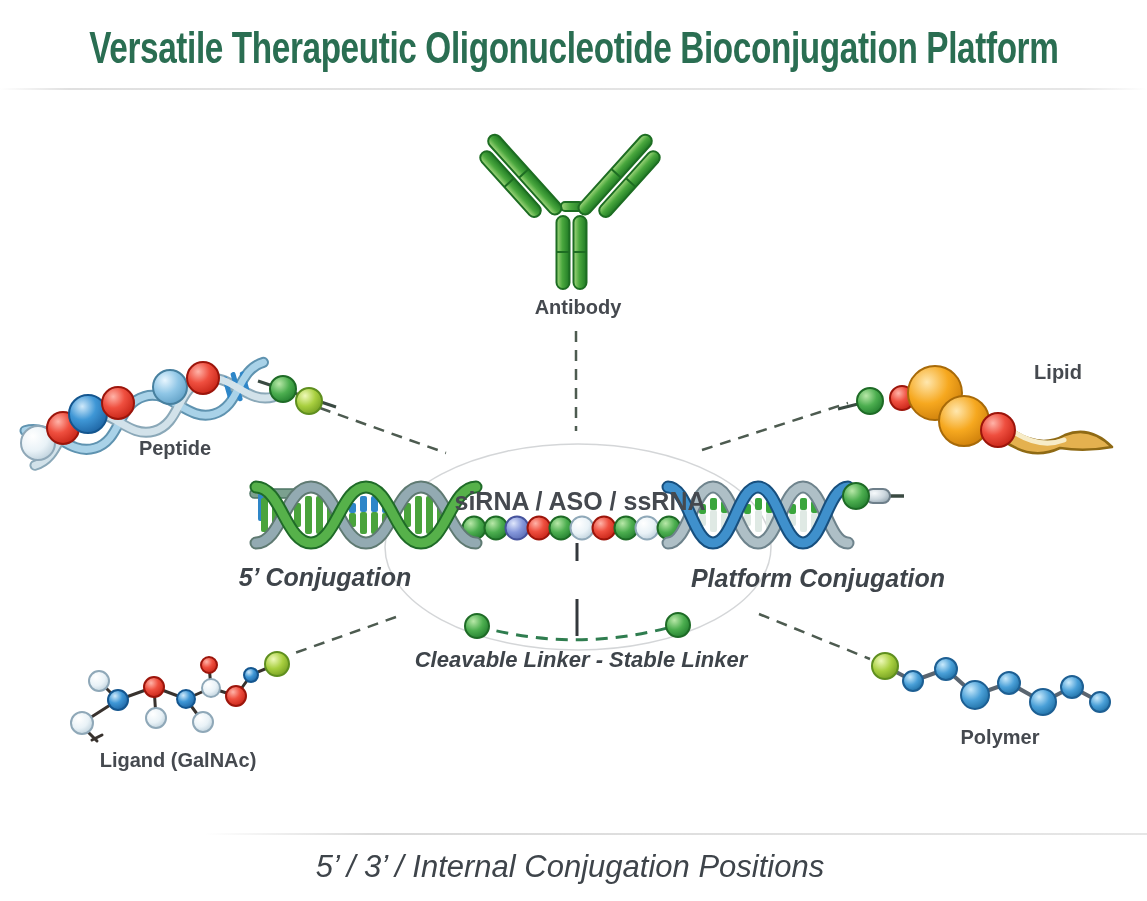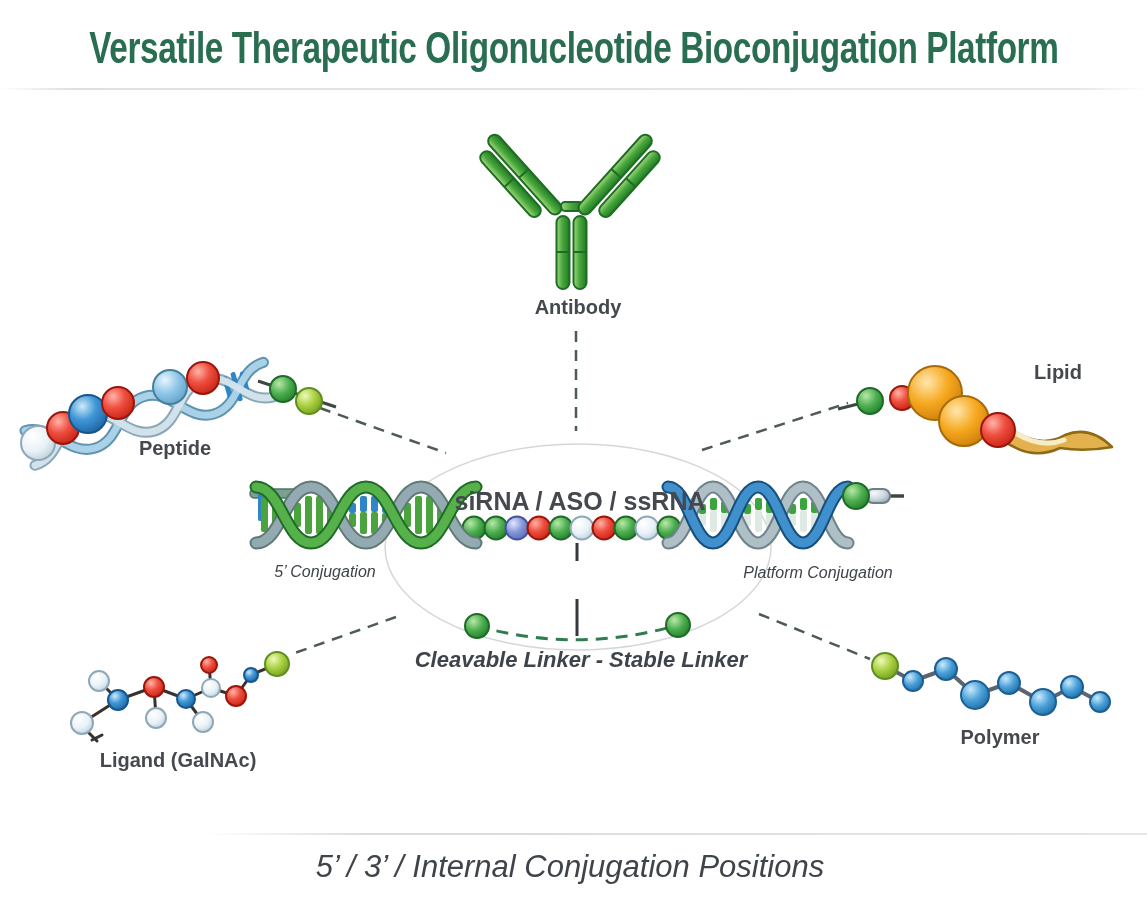--- a/index.html
+++ b/index.html
@@ -10,21 +10,21 @@
          letter-spacing:-0.5px;color:#2a6e52;transform:scaleX(0.74);transform-origin:center;}
   .hairline{position:absolute;height:2px;}
   .hl-top{top:88px;left:0;width:1147px;
           background:linear-gradient(90deg,rgba(226,226,226,0) 0%,#e0e0e0 6%,#e6e6e6 94%,rgba(226,226,226,0) 100%);}
   .hl-bottom{top:833px;left:205px;width:942px;
           background:linear-gradient(90deg,rgba(220,220,220,0) 0%,#dadada 18%,#e6e6e6 100%);}
   svg{position:absolute;top:0;left:0;}
   .lbl{position:absolute;transform:translateX(-50%);white-space:nowrap;}
   .entity{font-weight:bold;font-size:20px;color:#45494f;}
   .entity-sm{font-weight:bold;font-size:25px;color:#45494f;}
-  .annot{font-style:italic;font-weight:400;font-size:16px;color:#3e444a;}
+  .annot{font-style:italic;font-weight:700;font-size:25px;color:#3e444a;}
   .annot-sm{font-style:italic;font-weight:600;font-size:22px;color:#3e444a;}
   .caption{font-style:italic;font-weight:500;font-size:31px;color:#3e444a;}
   
   .oRed{stroke:#9c150b;stroke-width:2;}
   .oBlue{stroke:#14568f;stroke-width:2;}
   .oWhite{stroke:#8fa8b8;stroke-width:2;}
   .oSky{stroke:#47809f;stroke-width:2;}
   .oGreen{stroke:#1e6b26;stroke-width:2;}
   .oLime{stroke:#5f8f1f;stroke-width:2;}
   .oPeri{stroke:#46539c;stroke-width:2;}

